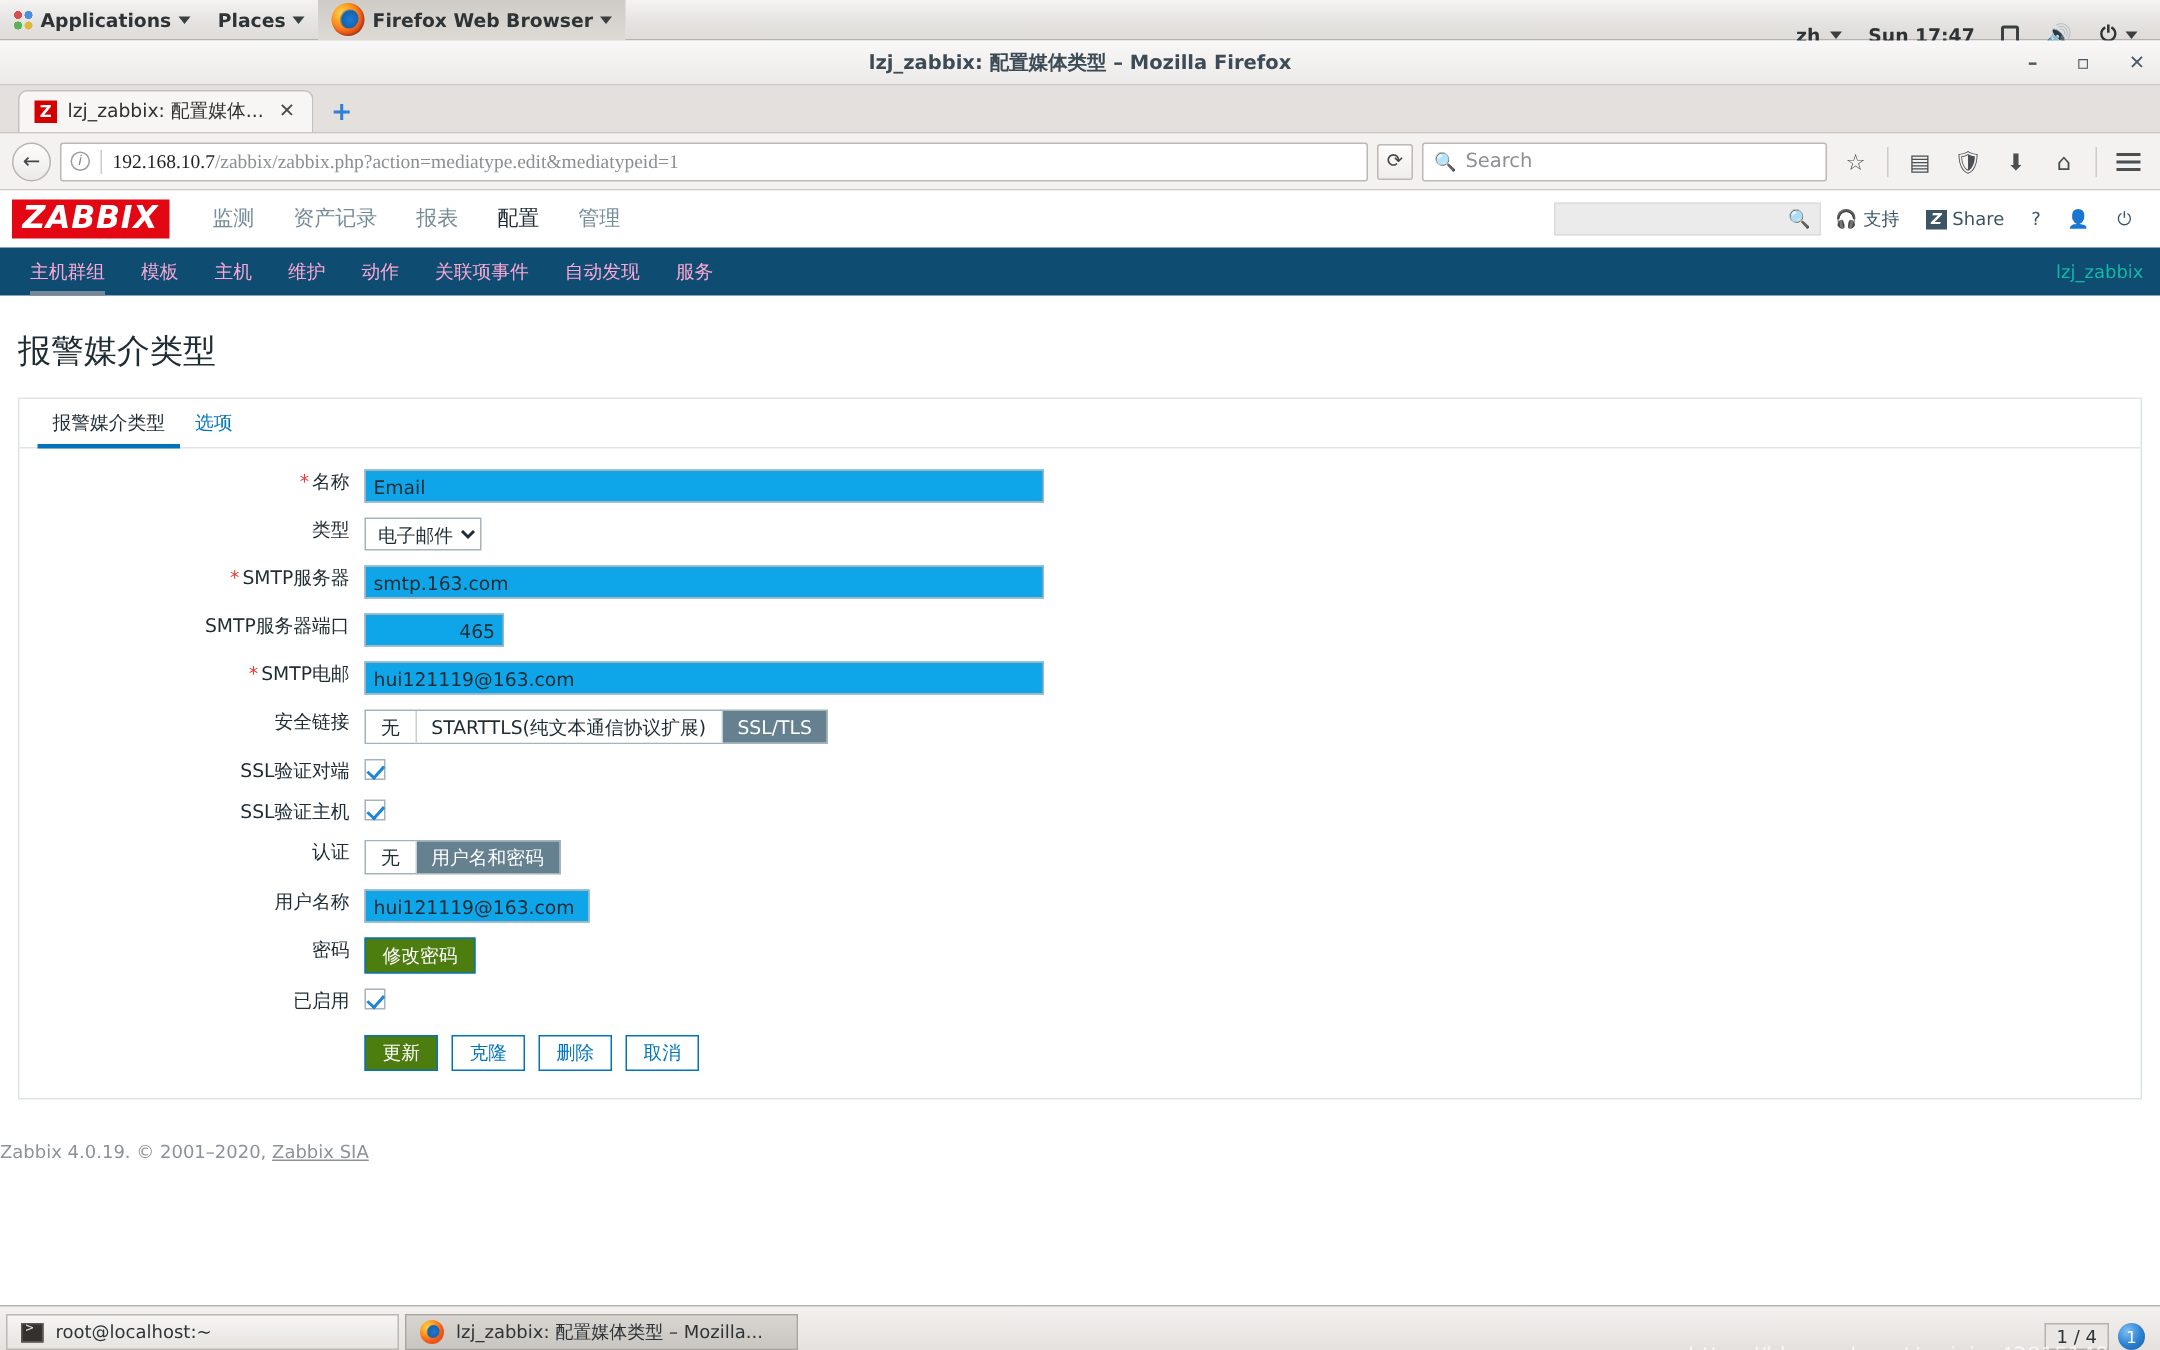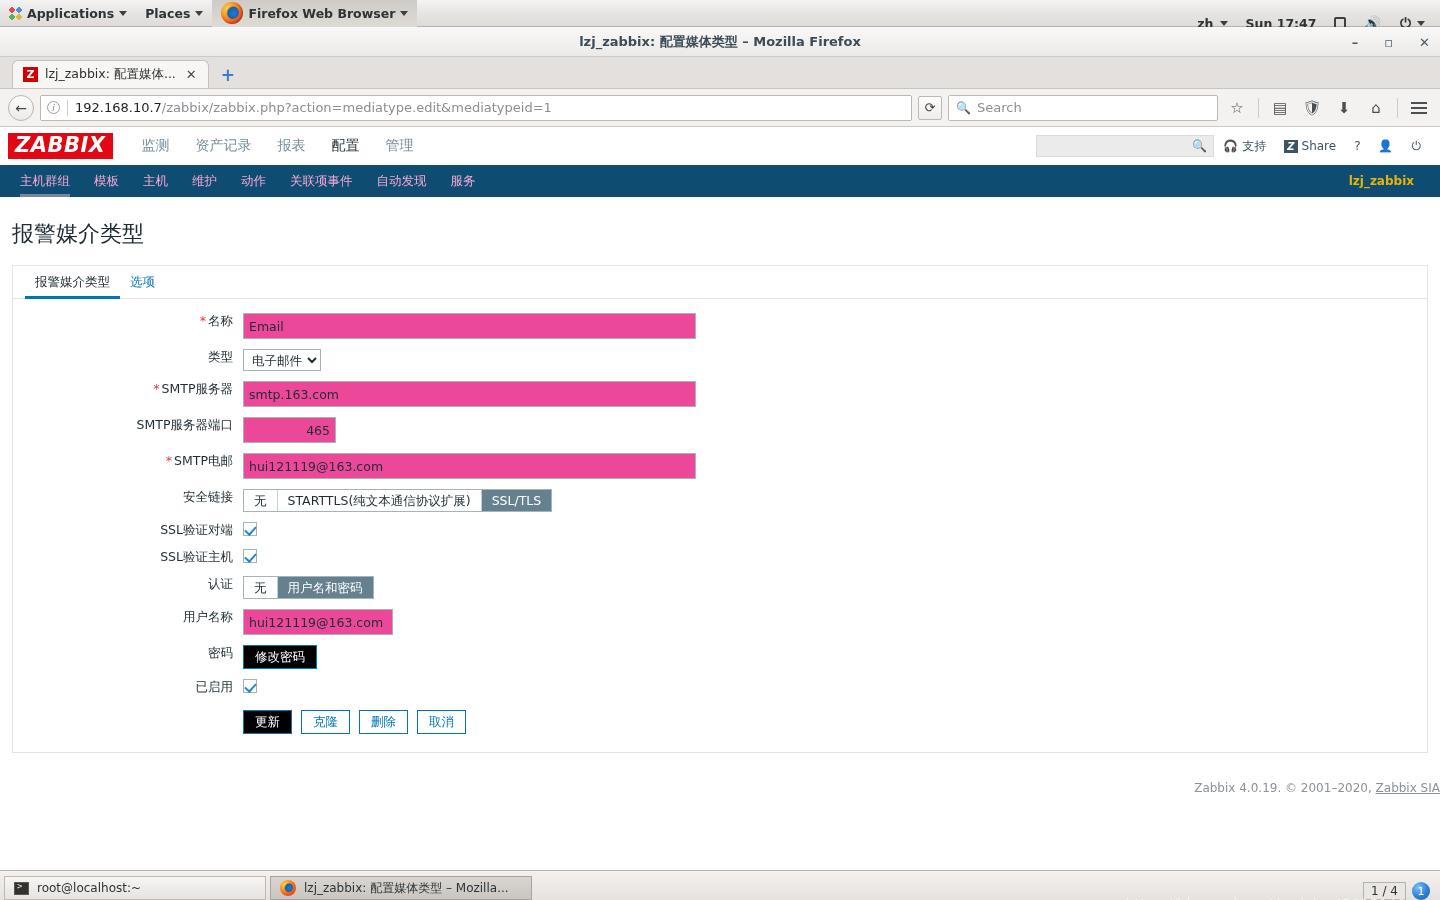--- a/index.html
+++ b/index.html
@@ -64,21 +64,21 @@
   .nav-circle {
     width: 26px; height: 26px; border-radius: 50%; border: 1px solid #b9b4af; background: linear-gradient(to bottom,#fdfdfd,#eceae8);
     display: flex; align-items: center; justify-content: center; color: #43484b; font-size: 14px; flex:none;
   }
   #urlbar {
     flex: 1; height: 26px; background: #fff; border: 1px solid #bdb8b3; border-radius: 2px;
     display: flex; align-items: center; padding: 0 6px; gap: 7px; font-size: 13px; min-width: 0;
   }
   #urlbar .info-ico { color: #7d8184; font-size: 12px; border:1px solid #9aa0a3; border-radius:50%; width:13px; height:13px; display:flex;align-items:center;justify-content:center; font-size:9px; font-style:italic; flex:none;}
   .url-sep { width: 1px; height: 16px; background: #cfcac5; flex:none; }
-  #urltext { white-space: nowrap; overflow: hidden; }
+  #urltext { white-space: nowrap; overflow: hidden; font-family: Liberation Serif, serif; }
   #urltext .host { color: #1f2021; }
   #urltext .path { color: #8b8f92; }
   .reload-btn { width: 24px; height: 24px; border:1px solid #bdb8b3; border-radius:2px; background: linear-gradient(to bottom,#fdfdfd,#efedeb); display:flex;align-items:center;justify-content:center;color:#444;font-size:13px;flex:none;}
   #searchbar { width: 270px; height: 26px; background:#fff; border:1px solid #bdb8b3; border-radius:2px; display:flex;align-items:center;gap:6px;padding:0 7px; font-size:13px; color:#8d9194; flex:none;}
   .tb-ico { width: 26px; height: 26px; display:flex;align-items:center;justify-content:center; color:#4a4f52; font-size:15px; flex:none;}
   .tb-div { width:1px;height:20px;background:#cfcac5;flex:none;margin:0 2px;}
   .hamburger { display:flex;flex-direction:column;gap:3px;}
   .hamburger i { display:block; width:16px;height:2px;background:#4a4f52;}
 
   
@@ -99,39 +99,39 @@
   }
   #zbx-header-right { margin-left: auto; display: flex; align-items: center; gap: 0; padding-right: 10px; }
   #zbx-search { width: 178px; height: 22px; background: #ebebeb; border: 1px solid #dcdcdc; display: flex; align-items: center; padding: 0 6px; }
   #zbx-search .s-ico { margin-left: auto; color: #4b5d68; font-size: 12px; }
   .hdr-btn { display: flex; align-items: center; gap: 4px; font-size: 12px; color: #3d5464; padding: 0 9px; height: 38px; }
   .share-z { background:#3d5464;color:#fff;font-weight:bold;font-size:10px;padding:1px 3px;font-style:italic;line-height:1.1;}
 
   #zbx-subnav { height: 32px; background: #0e4c71; display: flex; align-items: center; padding-left: 8px; position: relative;}
   .sn-item { font-size: 12.5px; color: #f9a8d4; padding: 0 12px; height: 32px; display: flex; align-items: center; position: relative; }
   .sn-item.sel:after { content:""; position:absolute; left: 12px; right: 12px; bottom: 0; height: 3px; background: #76879a; }
-  #zbx-user { margin-left: auto; color: #eab308; font-size: 12px; padding-right: 26px; font-weight: bold; }
+  #zbx-user { margin-left: auto; color: #14b8a6; font-size: 12px; padding-right: 11px; }
 
   #page-title { font-size: 22px; color: #1f2c33; font-weight: normal; padding: 22px 12px 16px 12px; }
 
   #form-card { margin: 0 12px; border: 1px solid #dfe4e7; background: #fff; }
   #tabs { display: flex; border-bottom: 1px solid #dfe4e7; padding: 0 12px; height: 33px; align-items: stretch; }
   .tab { font-size: 12.5px; display: flex; align-items: center; padding: 0 10px; color: #0275b8; position: relative; }
   .tab.sel { color: #1f2c33; }
   .tab.sel:after { content:""; position:absolute; left:0; right:0; bottom:-1px; height:3px; background:#0275b8; }
 
   .form-body { padding: 14px 0 18px 0; }
   .frow { display: flex; align-items: flex-start; margin-bottom: 10px; }
   .flabel { width: 230px; text-align: right; padding-right: 10px; font-size: 12.5px; color: #1f2c33; flex: none; white-space: nowrap; }
   .req { color: #e33734; margin-right: 2px; }
   .fctl { display: flex; align-items: center; }
 
   input.txt {
-    height: 22px; border: 1px solid #a5b3bb; background: #ec4899; font-size: 12.5px; color: #1f2c33;
-    padding: 12px 5px; font-family: "DejaVu Sans", "Liberation Sans", sans-serif; outline: none;
+    height: 22px; border: 1px solid #a5b3bb; background: #0ea5e9; font-size: 12.5px; color: #1f2c33;
+    padding: 0 5px; font-family: "DejaVu Sans", "Liberation Sans", sans-serif; outline: none;
   }
   .w-wide { width: 453px; }
   .w-port { width: 93px; text-align: right; }
   .w-user { width: 150px; }
 
   select.sel-ctl {
     height: 22px; border: 1px solid #a5b3bb; background: #fff; font-size: 12.5px; color: #1f2c33;
     padding: 0 2px 0 4px; font-family: "DejaVu Sans","Liberation Sans", sans-serif;
   }
 
@@ -140,24 +140,24 @@
   .seg .opt:last-child { border-right: none; }
   .seg .opt.on { background: #65808f; color: #fff; }
 
   .cbx { width: 14px; height: 14px; border: 1px solid #a5b3bb; background: #fff; position: relative; display:inline-block;}
   .cbx.on:after {
     content: ""; position: absolute; left: 3px; top: 1px; width: 5px; height: 9px;
     border: solid #1f87d5; border-width: 0 2.5px 2.5px 0; transform: rotate(42deg);
   }
 
   .btn { font-size: 12.5px; padding: 4px 11px; border: 1px solid #0275b8; background: #fff; color: #0275b8; line-height: 14px; }
-  .btn.primary { background: #000000; color: #fff; }
+  .btn.primary { background: #4d7c0f; color: #fff; }
   .btn-row { display: flex; gap: 9px; }
 
-  #footer { text-align: right; font-size: 12px; color: #8b9298; padding-top: 28px; padding-left: 40px; }
+  #footer { text-align: left; font-size: 12px; color: #8b9298; padding-top: 28px; }
   #footer a { color: #8b9298; }
 
   
   #taskbar {
     height: 46px; width: 100%;
     background: linear-gradient(to bottom,#f3f1ef,#ddd9d5);
     border-top: 1px solid #b6b2ad; display: flex; align-items: flex-end; padding: 16px 4px; gap: 4px; position: relative;
   }
   .task {
     height: 24px; display: flex; align-items: center; gap: 8px; padding: 0 9px; font-size: 12px; color: #2e3436;

